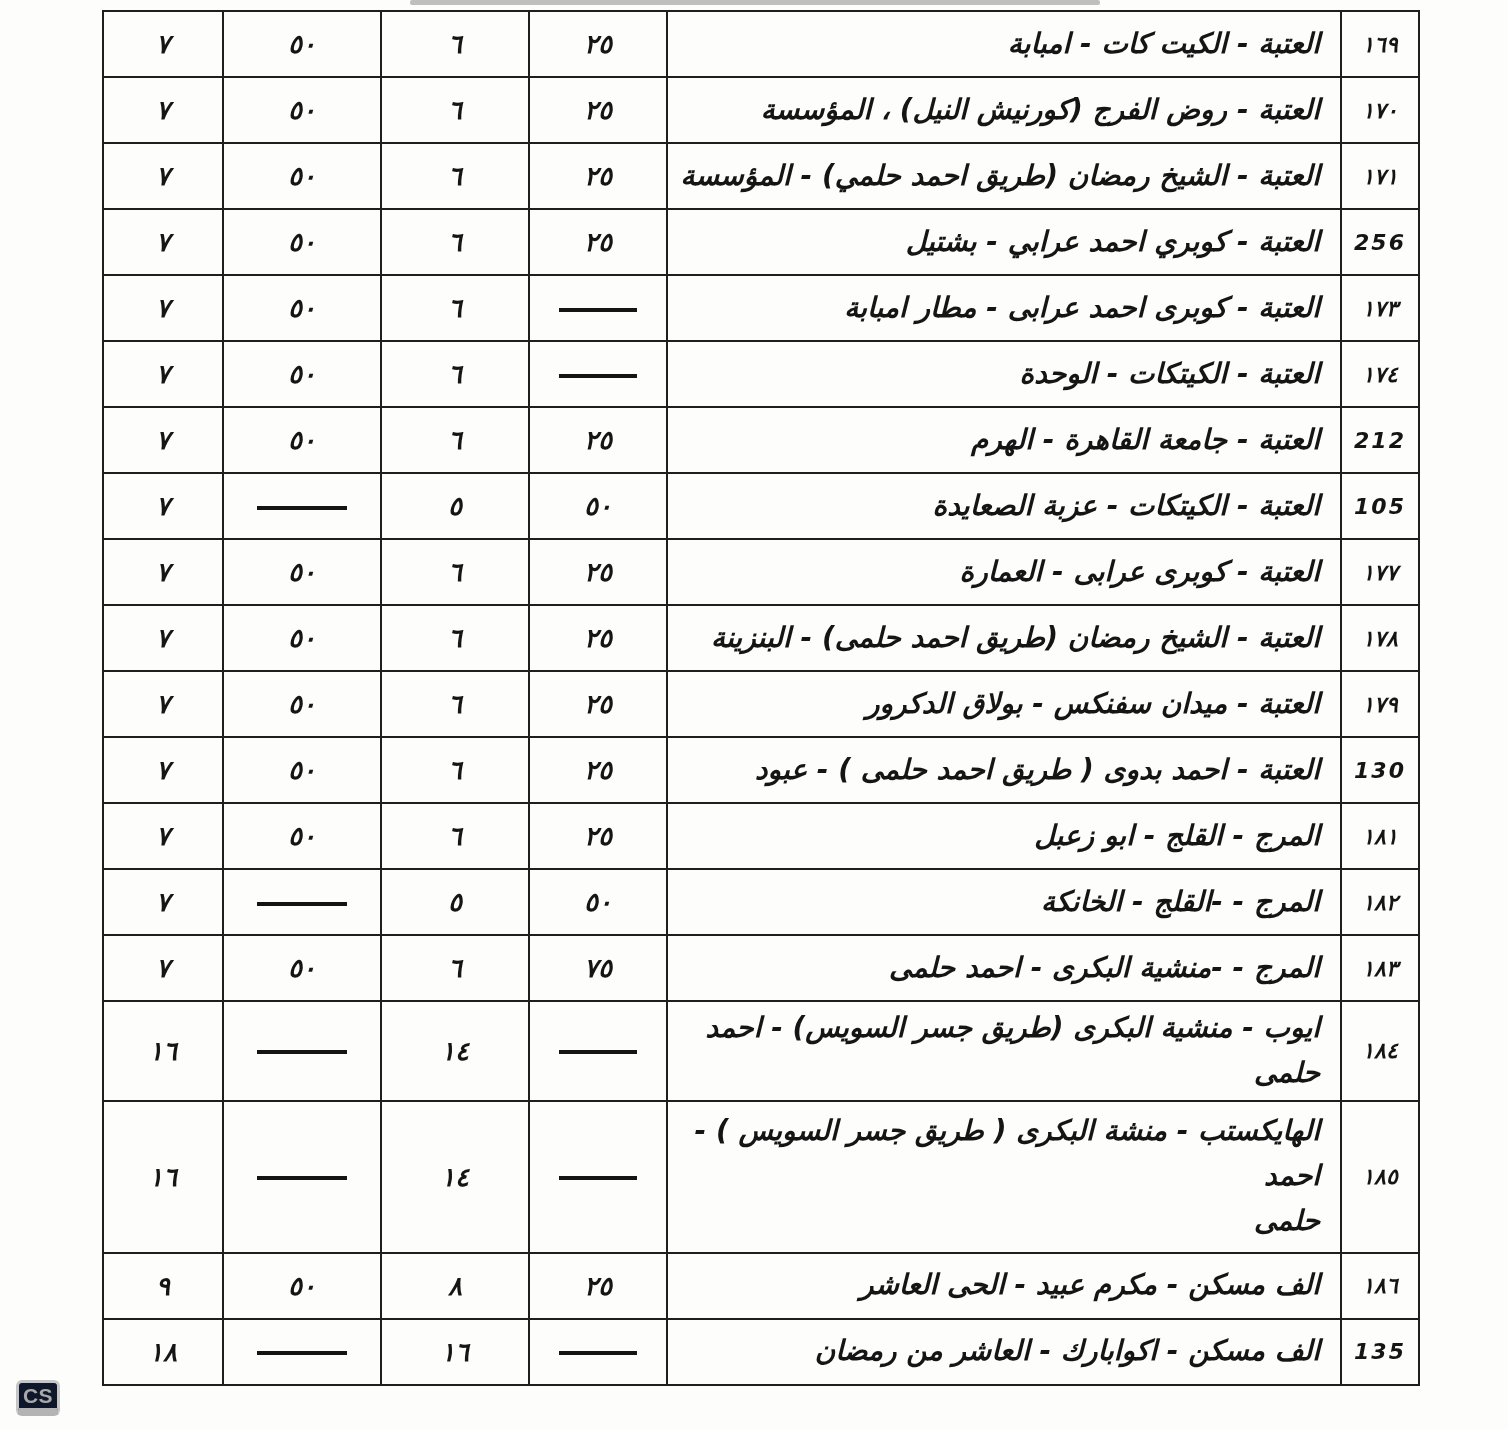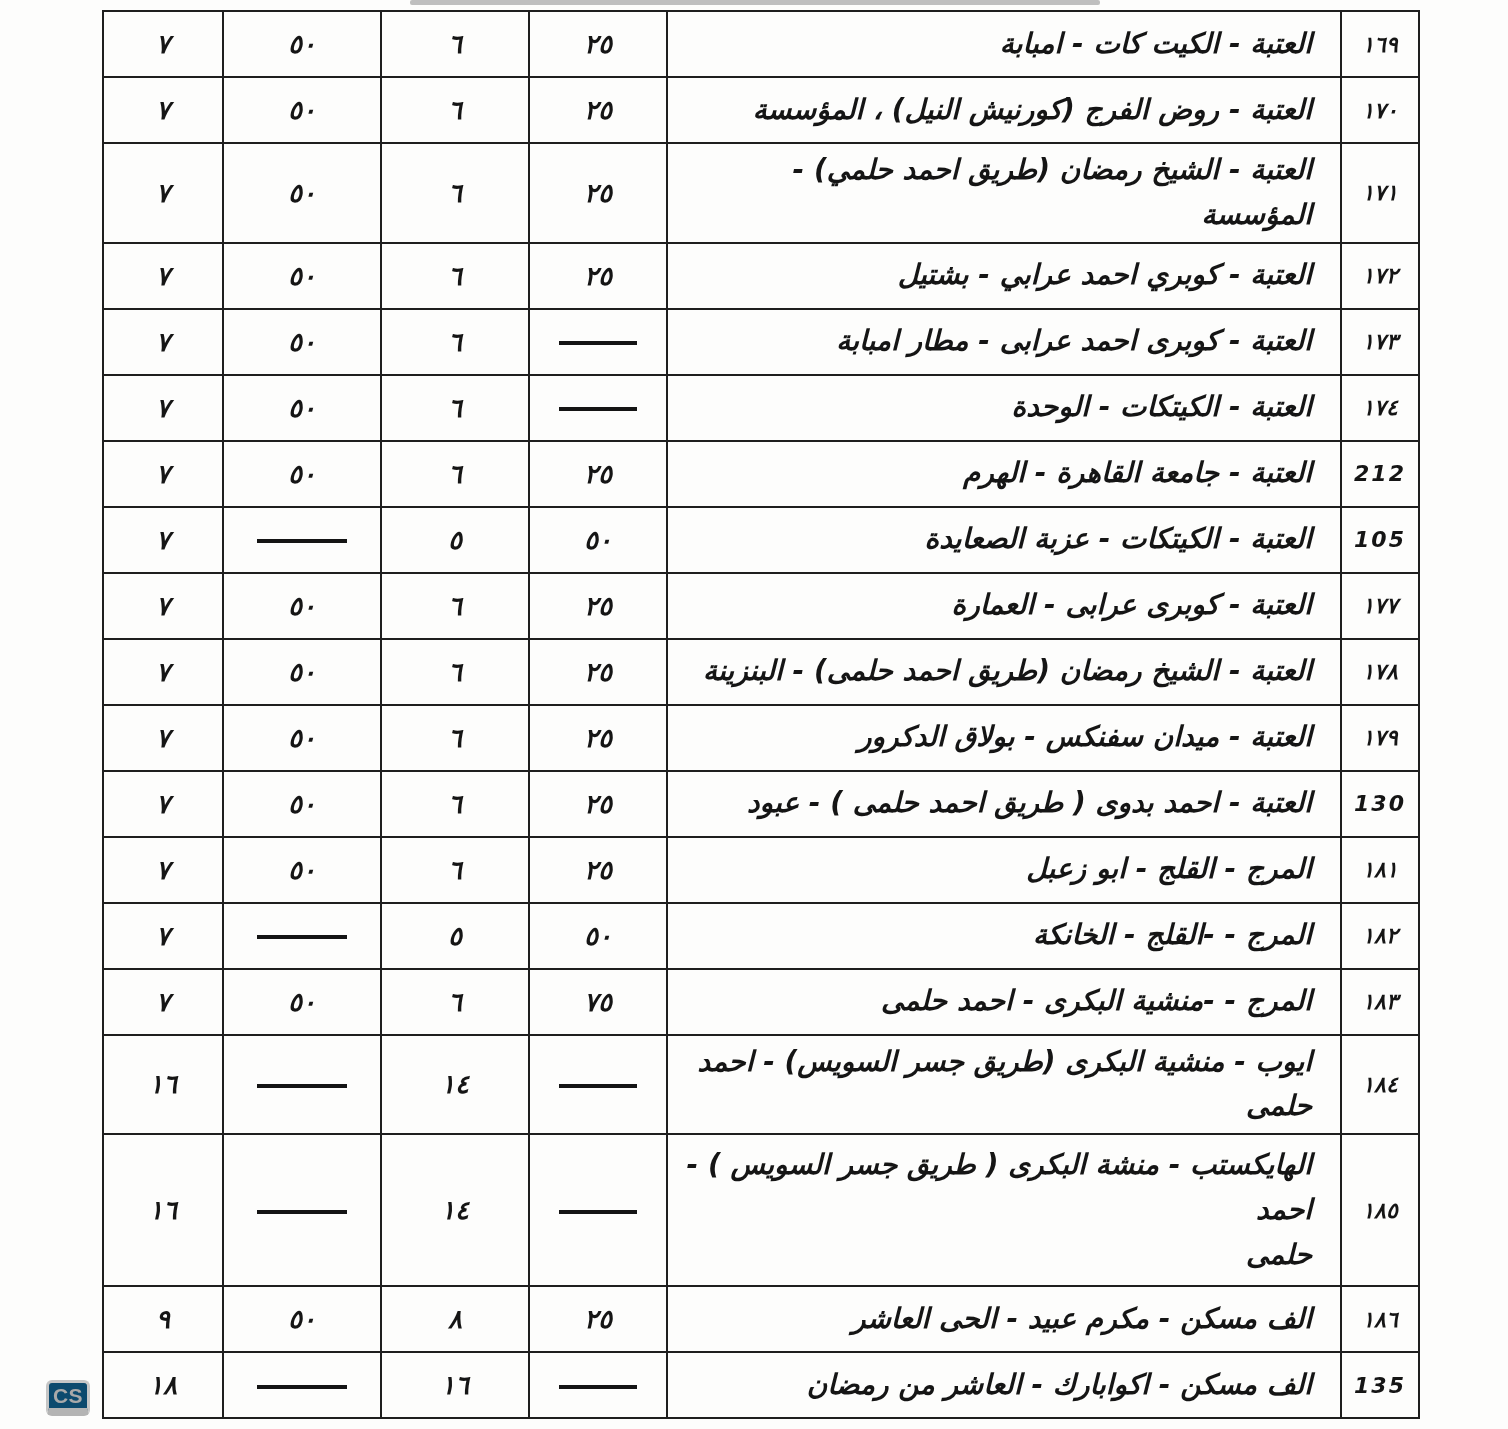--- a/index.html
+++ b/index.html
@@ -45,21 +45,21 @@
   tr.row { height: 66px; }
   tr.row.tall { height: 152px; }
   td.no {
     text-align: center;
     font-size: 22px;
     letter-spacing: 2px;
   }
   td.name {
     text-align: right;
     font-size: 28px;
-    padding: 4px 28px 4px 10px;
+    padding: 4px 20px 4px 10px;
     white-space: pre-line;
     line-height: 1.6;
   }
   td.val {
     text-align: center;
     font-size: 26px;
     letter-spacing: 1px;
   }
   .dash {
     display: inline-block;
@@ -75,32 +75,31 @@
     top: 1380px;
     display: flex;
     align-items: center;
     gap: 12px;
     font-family: "Liberation Sans", sans-serif;
   }
   .cs-badge {
     width: 44px;
     height: 36px;
     box-sizing: border-box;
-    background: #0c4a6e;
+    background: #0f172a;
     border: 3px solid #c6c6c6;
     border-bottom: 8px solid #b4b4b4;
     border-radius: 6px;
     display: flex;
     align-items: center;
     justify-content: center;
     font-weight: bold;
     font-size: 21px;
     color: #a9a9a9;
     letter-spacing: 0.5px;
-    margin-left: 30px;
   }
   .footer-text {
     font-size: 28px;
     color: #b7b7b7;
   }
 </style>
 </head>
 <body>
 
 <div class="scan-artifact"></div>
@@ -133,21 +132,21 @@
       </tr>
       <tr class="row">
         <td class="no">١٧١</td>
         <td class="name">العتبة - الشيخ رمضان (طريق احمد حلمي) - المؤسسة</td>
         <td class="val">٢٥</td>
         <td class="val">٦</td>
         <td class="val">٥٠</td>
         <td class="val">٧</td>
       </tr>
       <tr class="row">
-        <td class="no">١٧٢</td>
+        <td class="no">256</td>
         <td class="name">العتبة - كوبري احمد عرابي - بشتيل</td>
         <td class="val">٢٥</td>
         <td class="val">٦</td>
         <td class="val">٥٠</td>
         <td class="val">٧</td>
       </tr>
       <tr class="row">
         <td class="no">١٧٣</td>
         <td class="name">العتبة - كوبرى احمد عرابى - مطار امبابة</td>
         <td class="val"><div class="dash"></div></td>

